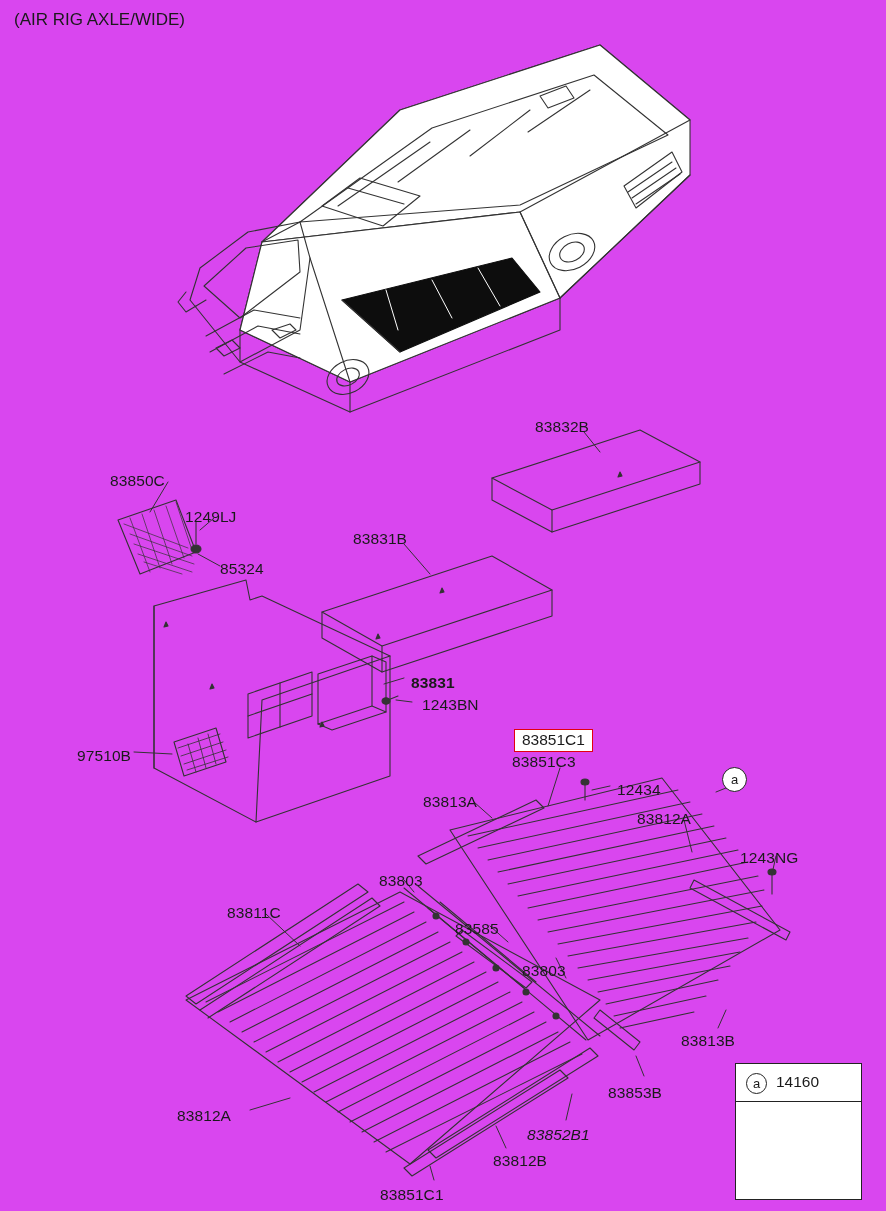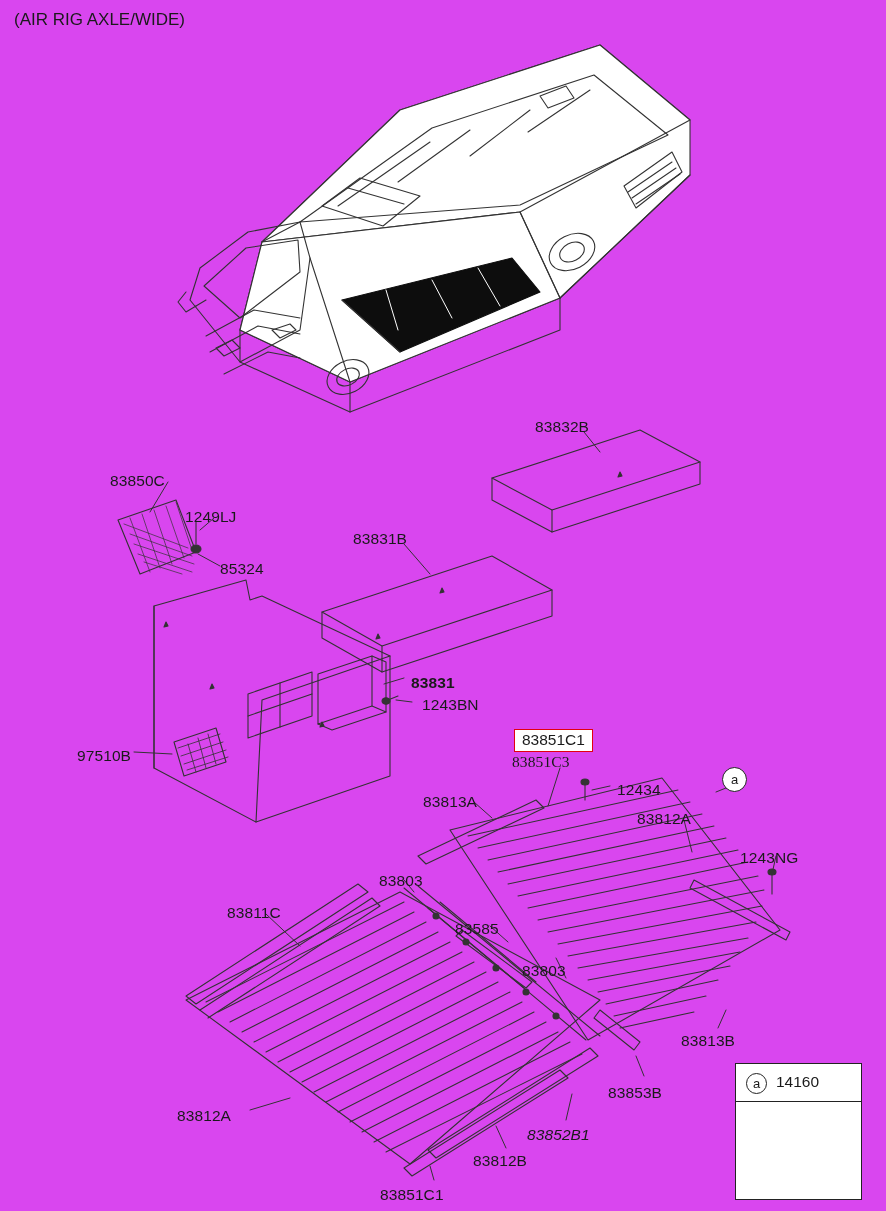--- a/index.html
+++ b/index.html
@@ -363,34 +363,34 @@
   </svg>
 
   <div class="lbl" style="left:535px; top:418px;">83832B</div>
   <div class="lbl" style="left:110px; top:472px;">83850C</div>
   <div class="lbl" style="left:173px; top:508px;margin-left:12px;">1249LJ</div>
   <div class="lbl" style="left:353px; top:530px;">83831B</div>
   <div class="lbl" style="left:220px; top:560px;">85324</div>
   <div class="lbl" style="left:411px; top:674px;font-weight:bold;">83831</div>
   <div class="lbl" style="left:422px; top:696px;">1243BN</div>
   <div class="lbl" style="left:77px;  top:747px;">97510B</div>
-  <div class="lbl" style="left:512px; top:753px;font-family:Liberation Serif, serif;">83851C3</div>
+  <div class="lbl" style="left:512px; top:753px;">83851C3</div>
   <div class="lbl" style="left:617px; top:781px;">12434</div>
   <div class="lbl" style="left:637px; top:810px;">83812A</div>
   <div class="lbl" style="left:423px; top:793px;">83813A</div>
   <div class="lbl" style="left:740px; top:849px;">1243NG</div>
   <div class="lbl" style="left:379px; top:872px;">83803</div>
   <div class="lbl" style="left:227px; top:904px;text-align:center;">83811C</div>
   <div class="lbl" style="left:455px; top:920px;">83585</div>
   <div class="lbl" style="left:522px; top:962px;">83803</div>
   <div class="lbl" style="left:681px; top:1032px;">83813B</div>
   <div class="lbl" style="left:608px; top:1084px;">83853B</div>
   <div class="lbl" style="left:177px; top:1107px;">83812A</div>
   <div class="lbl" style="left:527px; top:1126px;font-style:italic;">83852B1</div>
-  <div class="lbl" style="left:473px; top:1152px;text-align:right;">83812B</div>
+  <div class="lbl" style="left:493px; top:1152px;text-align:right;">83812B</div>
   <div class="lbl" style="left:380px; top:1186px;">83851C1</div>
 
   <div class="hl" style="left:514px; top:729px;">83851C1</div>
 
   <div class="callout-a" style="left:722px; top:767px;">a</div>
 
   <div class="legendbox">
     <div class="legendhdr">
       <div class="cir">a</div>
       <div class="num">14160</div>

